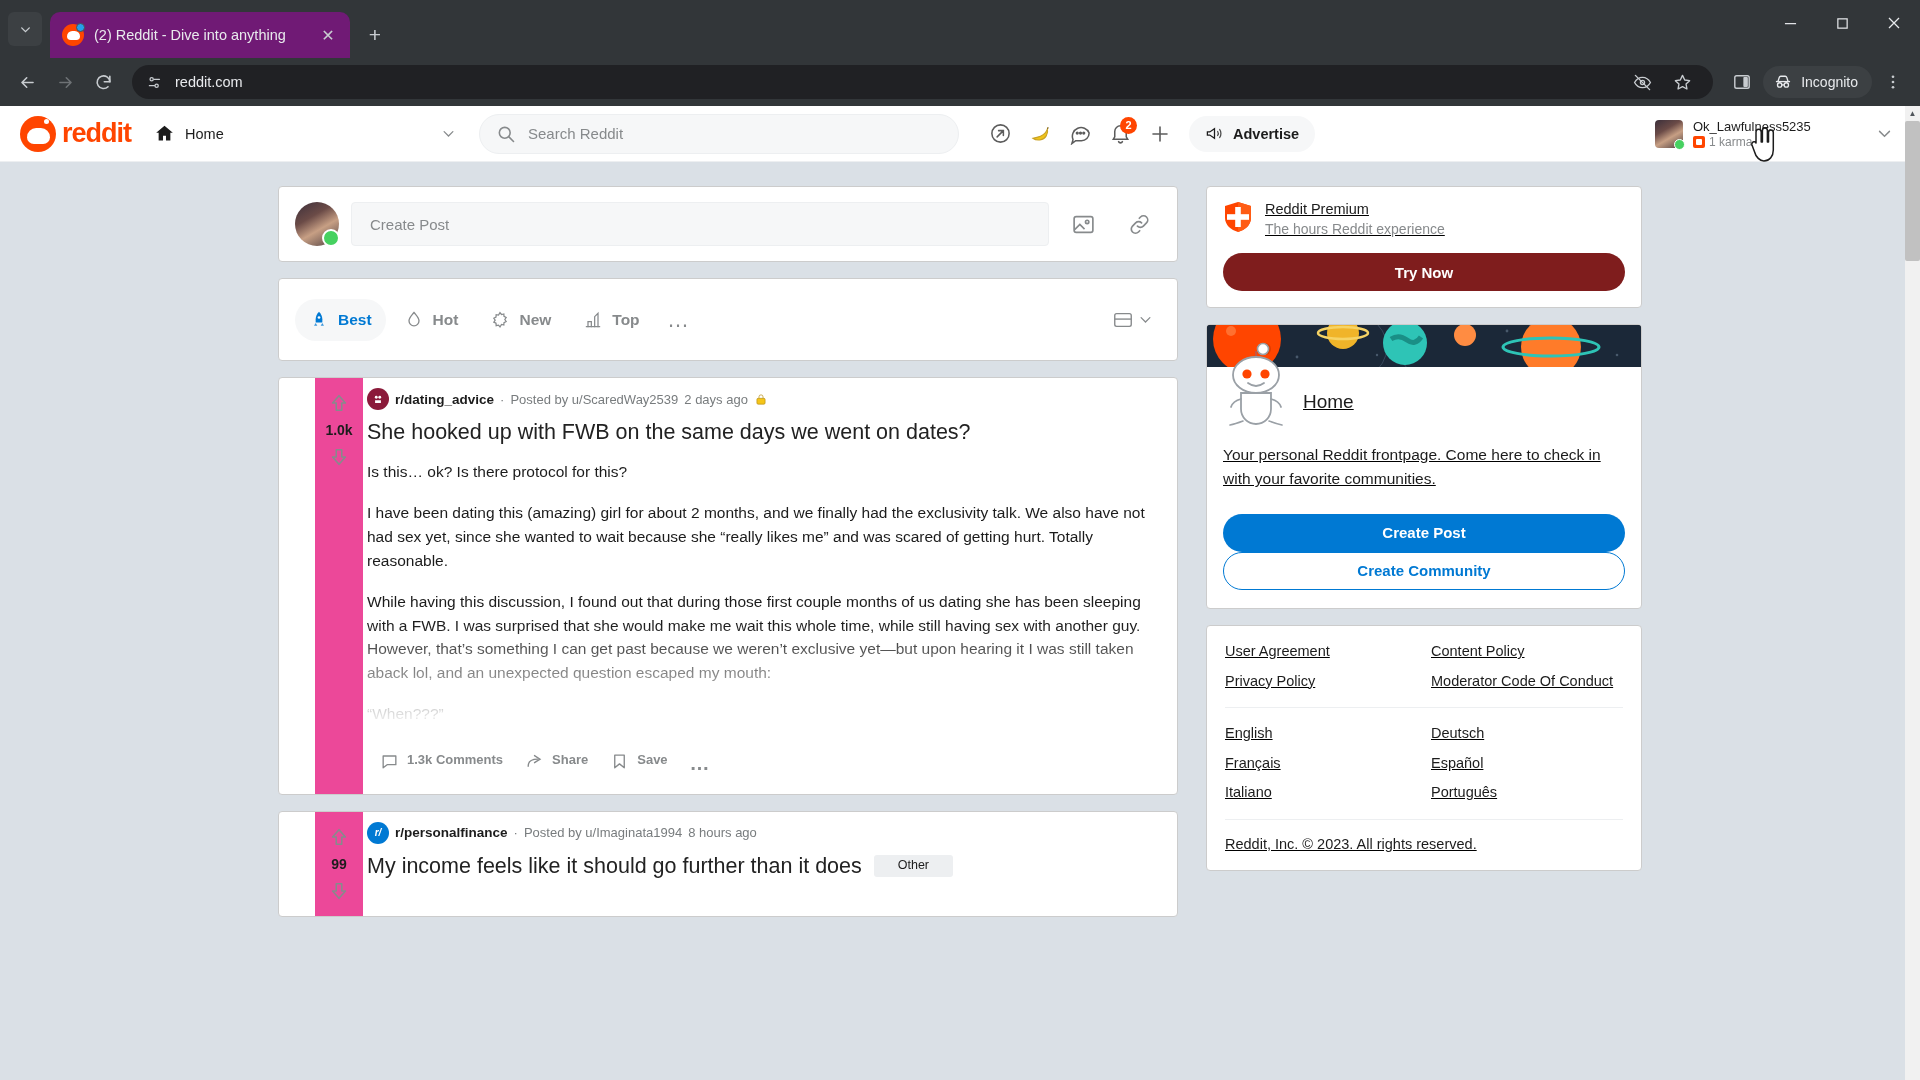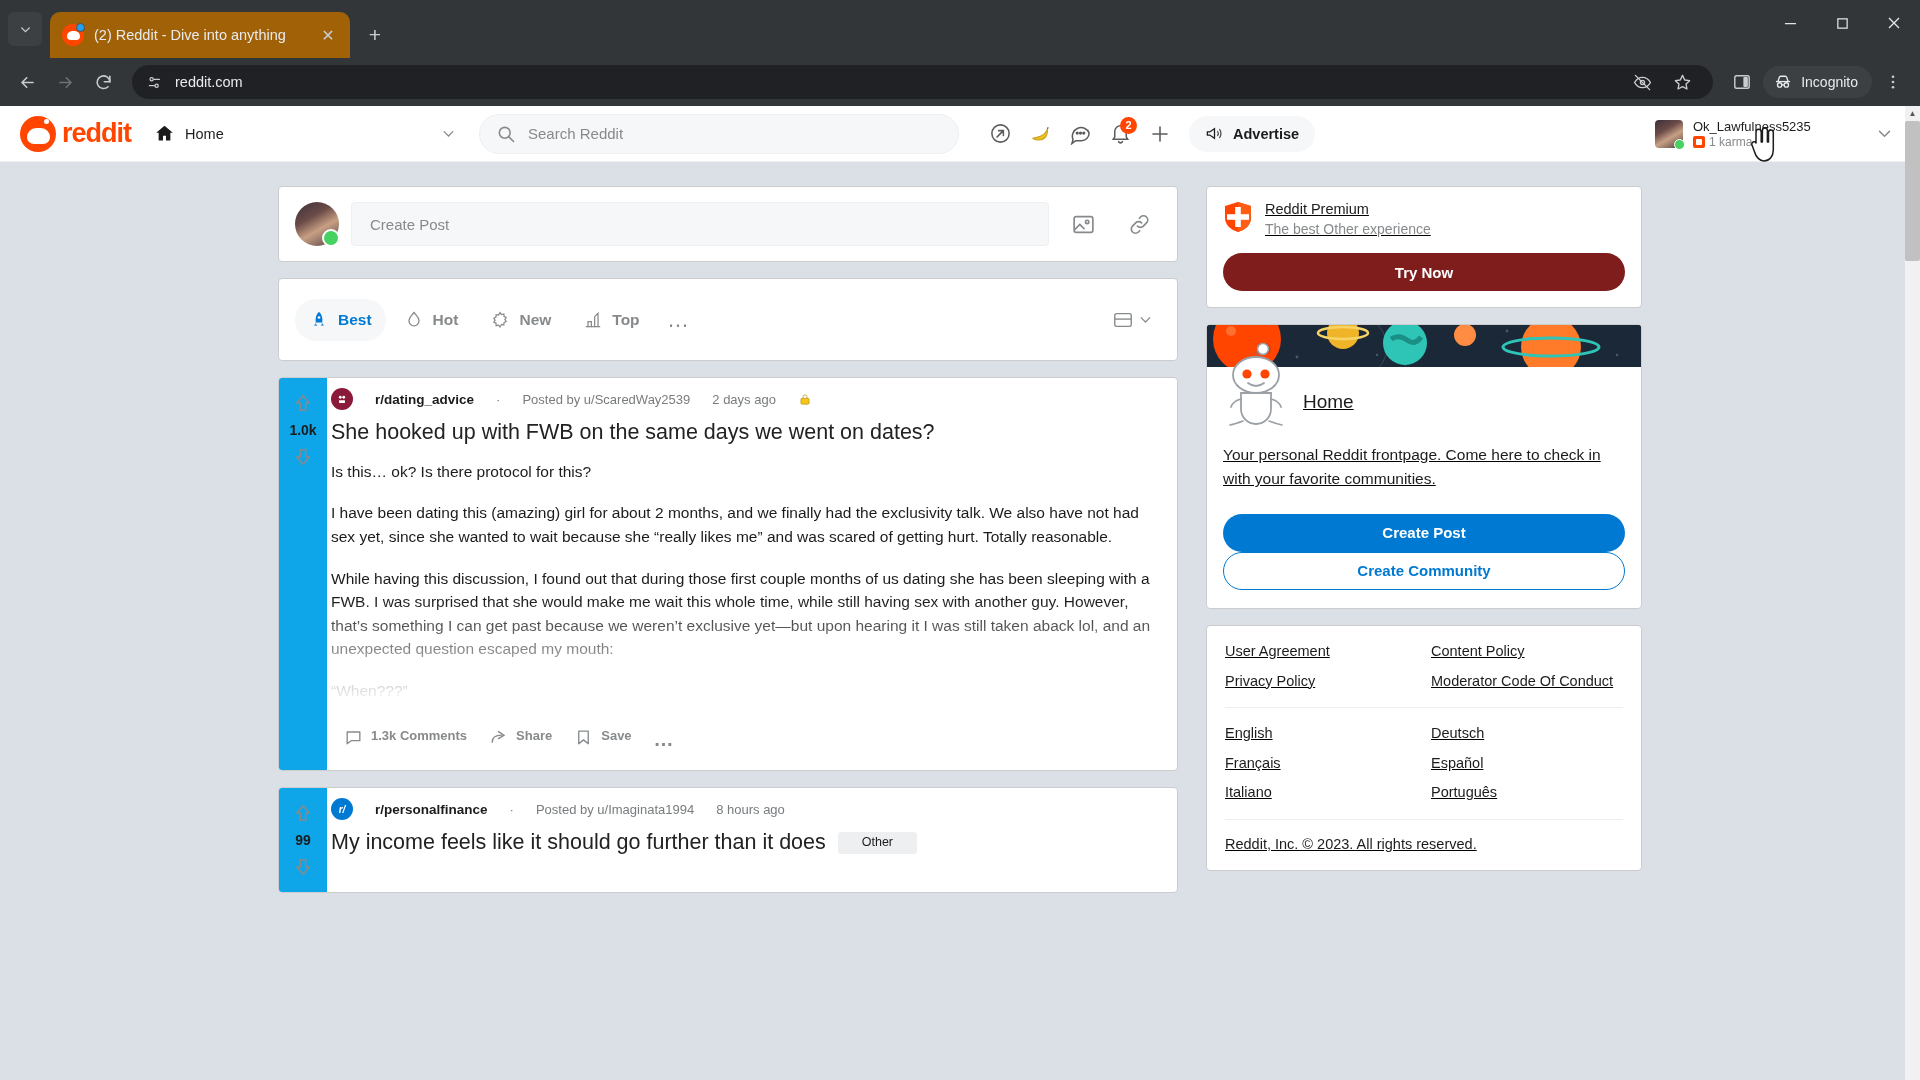--- a/index.html
+++ b/index.html
@@ -17,21 +17,21 @@
     padding-left: 8px; position: relative;
   }
   .tabstrip-caret {
     width: 34px; height: 34px; border-radius: 6px;
     background: #3c4043; display: flex; align-items: center; justify-content: center;
     margin-bottom: 12px; margin-right: 8px; cursor: pointer;
   }
   .tabstrip-caret svg { stroke: #c8ccd0; }
   .tab {
     height: 46px; min-width: 300px; max-width: 340px;
-    background: #a16207; border-radius: 10px 10px 0 0;
+    background: #701a75; border-radius: 10px 10px 0 0;
     display: flex; align-items: center; padding: 0 12px; gap: 10px;
     position: relative; cursor: pointer;
   }
   .tab-favicon {
     width: 22px; height: 22px; border-radius: 50%;
     background: #ff4500; flex: none; position: relative;
     display:flex; align-items:center; justify-content:center;
   }
   .tab-favicon::before {
     content:''; position:absolute; width: 13px; height: 9px;
@@ -216,30 +216,30 @@
     font-size: 22px; cursor:pointer; letter-spacing:1px;
   }
   .sort-view {
     margin-left: auto; display: flex; align-items: center; gap: 4px;
     padding: 0 8px; height: 42px; border-radius: 4px; cursor: pointer; color: #878a8c;
   }
 
   
   .post { display: flex; overflow: hidden; }
   .votecol {
-    width: 48px; background: #0ea5e9; padding: 10px 0;
-    display: flex; flex-direction: column; align-items: center; gap: 4px; flex: none;
+    width: 48px; background: #ec4899; padding: 10px 0;
+    display: flex; flex-direction: column; align-items: center; gap: 4px; flex: none; margin-left: 36px;
   }
   .vote-arrow {
     width: 30px; height: 30px; display: flex; align-items: center;
     justify-content: center; cursor: pointer; color: #878a8c; border-radius: 2px;
   }
   .vote-count { font-size: 14px; font-weight: bold; color: #1c1c1c; }
   .post-body { flex: 1; padding: 10px 10px 0 4px; min-width: 0; }
-  .post-meta { display: flex; align-items: center; gap: 22px; font-size: 13px; color: #787c7e; flex-wrap: wrap;}
+  .post-meta { display: flex; align-items: center; gap: 6px; font-size: 13px; color: #787c7e; flex-wrap: wrap;}
   .sub-icon {
     width: 22px; height: 22px; border-radius: 50%; flex: none;
     display:flex;align-items:center;justify-content:center; color:#fff; font-size:11px; font-weight:bold;
   }
   .sub-name { color: #1c1c1c; font-weight: bold; font-size: 13.5px; cursor: pointer; }
   .post-title {
     font-size: 21.5px; font-weight: 500; color: #222; margin: 9px 0 0 0;
     line-height: 1.25; display: flex; align-items: center; gap: 12px; flex-wrap: wrap;
   }
   .flair {
@@ -708,21 +708,21 @@
           <span class="premium-shield">
             <svg width="30" height="32" viewBox="0 0 30 32">
               <path d="M15 1L28 5v12c0 7-6 12-13 14C8 29 2 24 2 17V5z" fill="#ff4500"></path>
               <path d="M15 1v30c7-2 13-7 13-14V5z" fill="#ff5c14"></path>
               <rect x="12.2" y="6" width="5.6" height="20" fill="#fff"></rect>
               <rect x="4" y="13.2" width="22" height="5.6" fill="#fff"></rect>
             </svg>
           </span>
           <div>
             <div class="premium-title">Reddit Premium</div>
-            <div class="premium-sub">The best Other experience</div>
+            <div class="premium-sub">The hours Reddit experience</div>
           </div>
         </div>
         <button class="btn-orange">Try Now</button>
       </div>
 
       <div class="card homecard">
         <div class="home-banner">
           <svg width="436" height="42" viewBox="0 0 436 42" preserveAspectRatio="xMidYMid slice">
             <rect width="436" height="42" fill="#1b2838"></rect>
             <g stroke="#44566b" stroke-width="1" fill="none" opacity=".7">

